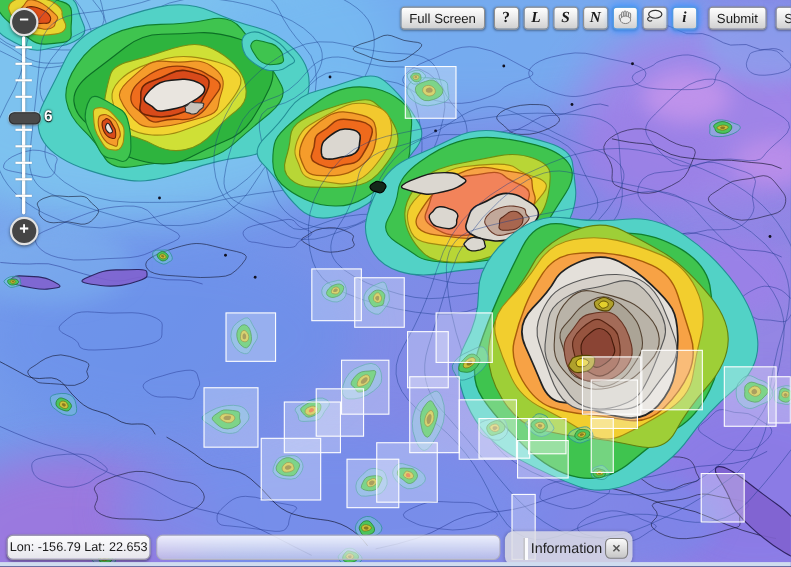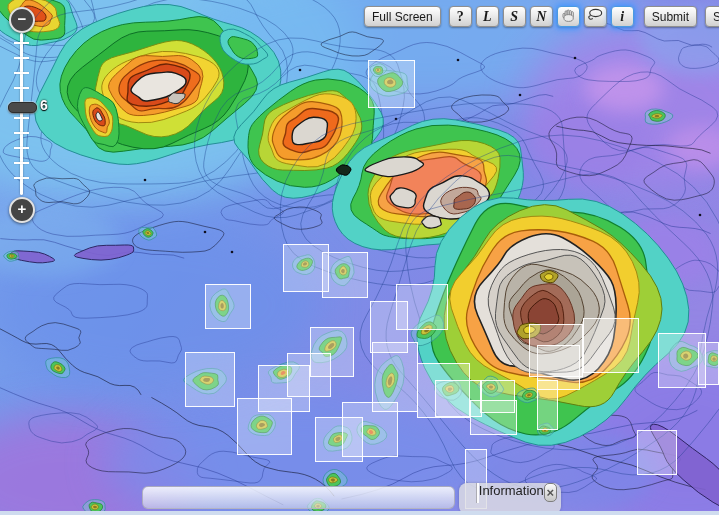--- a/index.html
+++ b/index.html
@@ -39,22 +39,22 @@
   #zlabel{position:absolute;left:40px;top:97px;color:#fff;font:bold 14px "Liberation Sans",sans-serif;
           text-shadow:0 0 2px #000,0 1px 1px #000;}
   
   #coordbox{position:absolute;left:6px;top:486px;width:131px;height:23px;
             background:linear-gradient(#fdfdfe,#e6e6ec);border:1px solid #9a9aa8;border-radius:6px;
             font-size:11.5px;color:#1a1a1a;text-align:center;line-height:23px;
             box-shadow:0 1px 2px rgba(0,0,0,0.3);box-sizing:border-box;}
   #statusbar{position:absolute;left:142px;top:486px;width:313px;height:23px;border-radius:6px;
              background:linear-gradient(rgba(255,255,255,0.85),rgba(224,227,235,0.55));
              border:1px solid rgba(165,165,180,0.8);box-sizing:border-box;}
-  #infopanel{position:absolute;left:459px;top:483px;width:102px;height:31px;border-radius:8px;
-             background:rgba(221,221,227,0.82);display:flex;align-items:flex-start;
+  #infopanel{position:absolute;left:459px;top:483px;width:116px;height:31px;border-radius:8px;
+             background:rgba(221,221,227,0.82);display:flex;align-items:center;
              box-shadow:0 0 3px rgba(0,0,0,0.2);}
   #infogrip{margin-left:17px;width:3px;height:20px;background:rgba(255,255,255,0.9);
             border-left:1px solid rgba(120,120,130,0.6);}
   #infolabel{flex:1;text-align:center;font-size:13px;color:#222;}
   #infoclose{width:21px;height:19px;margin-right:4px;background:linear-gradient(#fbfbfb,#c6c6c6);
              border:1px solid #7e7e7e;border-radius:5px;font:bold 13px/18px "Liberation Sans",sans-serif;
              color:#555;text-align:center;cursor:pointer;box-sizing:border-box;}
   #copyright{position:absolute;left:588px;top:486px;width:127px;height:23px;
              background:rgba(243,243,247,0.92);border:1px solid #74747e;border-radius:6px;
              font-size:11.5px;color:#222;text-align:center;line-height:22px;
@@ -416,20 +416,21 @@
         <div class="tick" style="top: 162px;"></div>
         <div class="tick" style="top: 177px;"></div>
       </div>
     <div id="zhandle"></div>
     <div id="zlabel">6</div>
     <div class="zbtn" id="zplus">
       <span>+</span>
     </div>
   </div>
 
+  <div id="coordbox">Lon: -156.79 Lat: 22.653</div>
   <div id="statusbar"></div>
 
   <div id="infopanel">
     <div id="infogrip"></div>
     <span id="infolabel">Information</span>
     <div id="infoclose">×</div>
   </div>
 
   <div id="bottomstrip"></div>
 </div>

